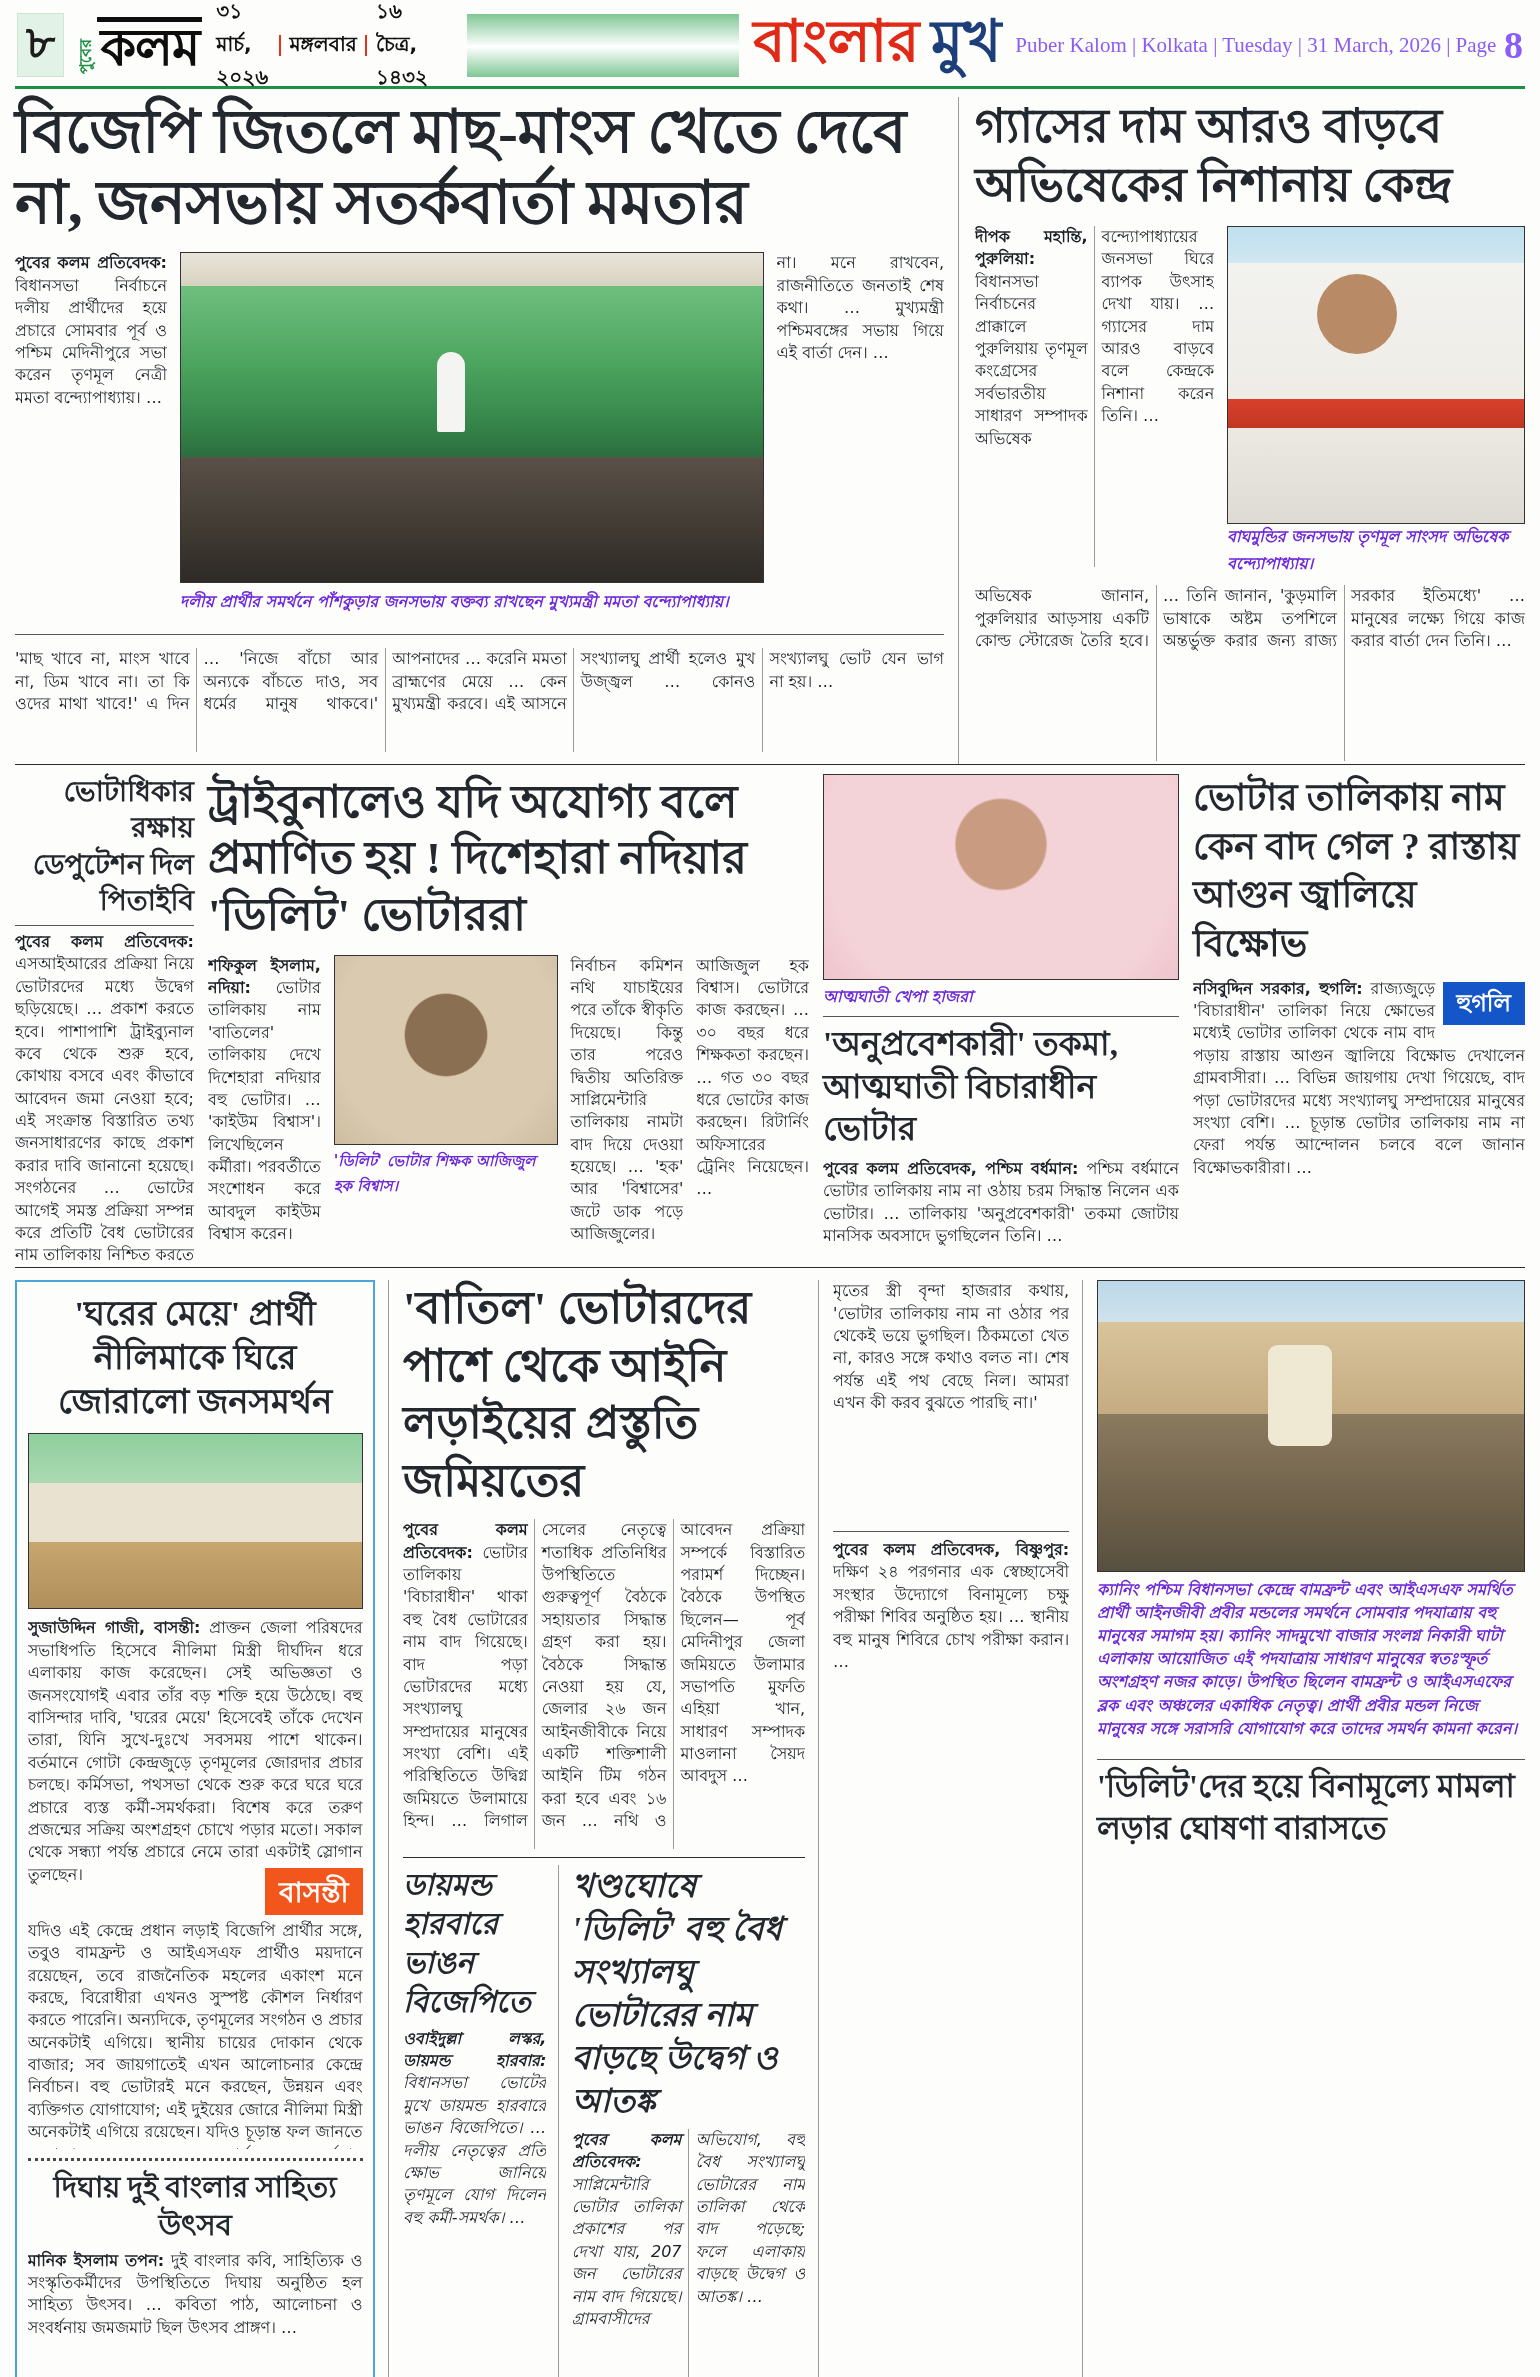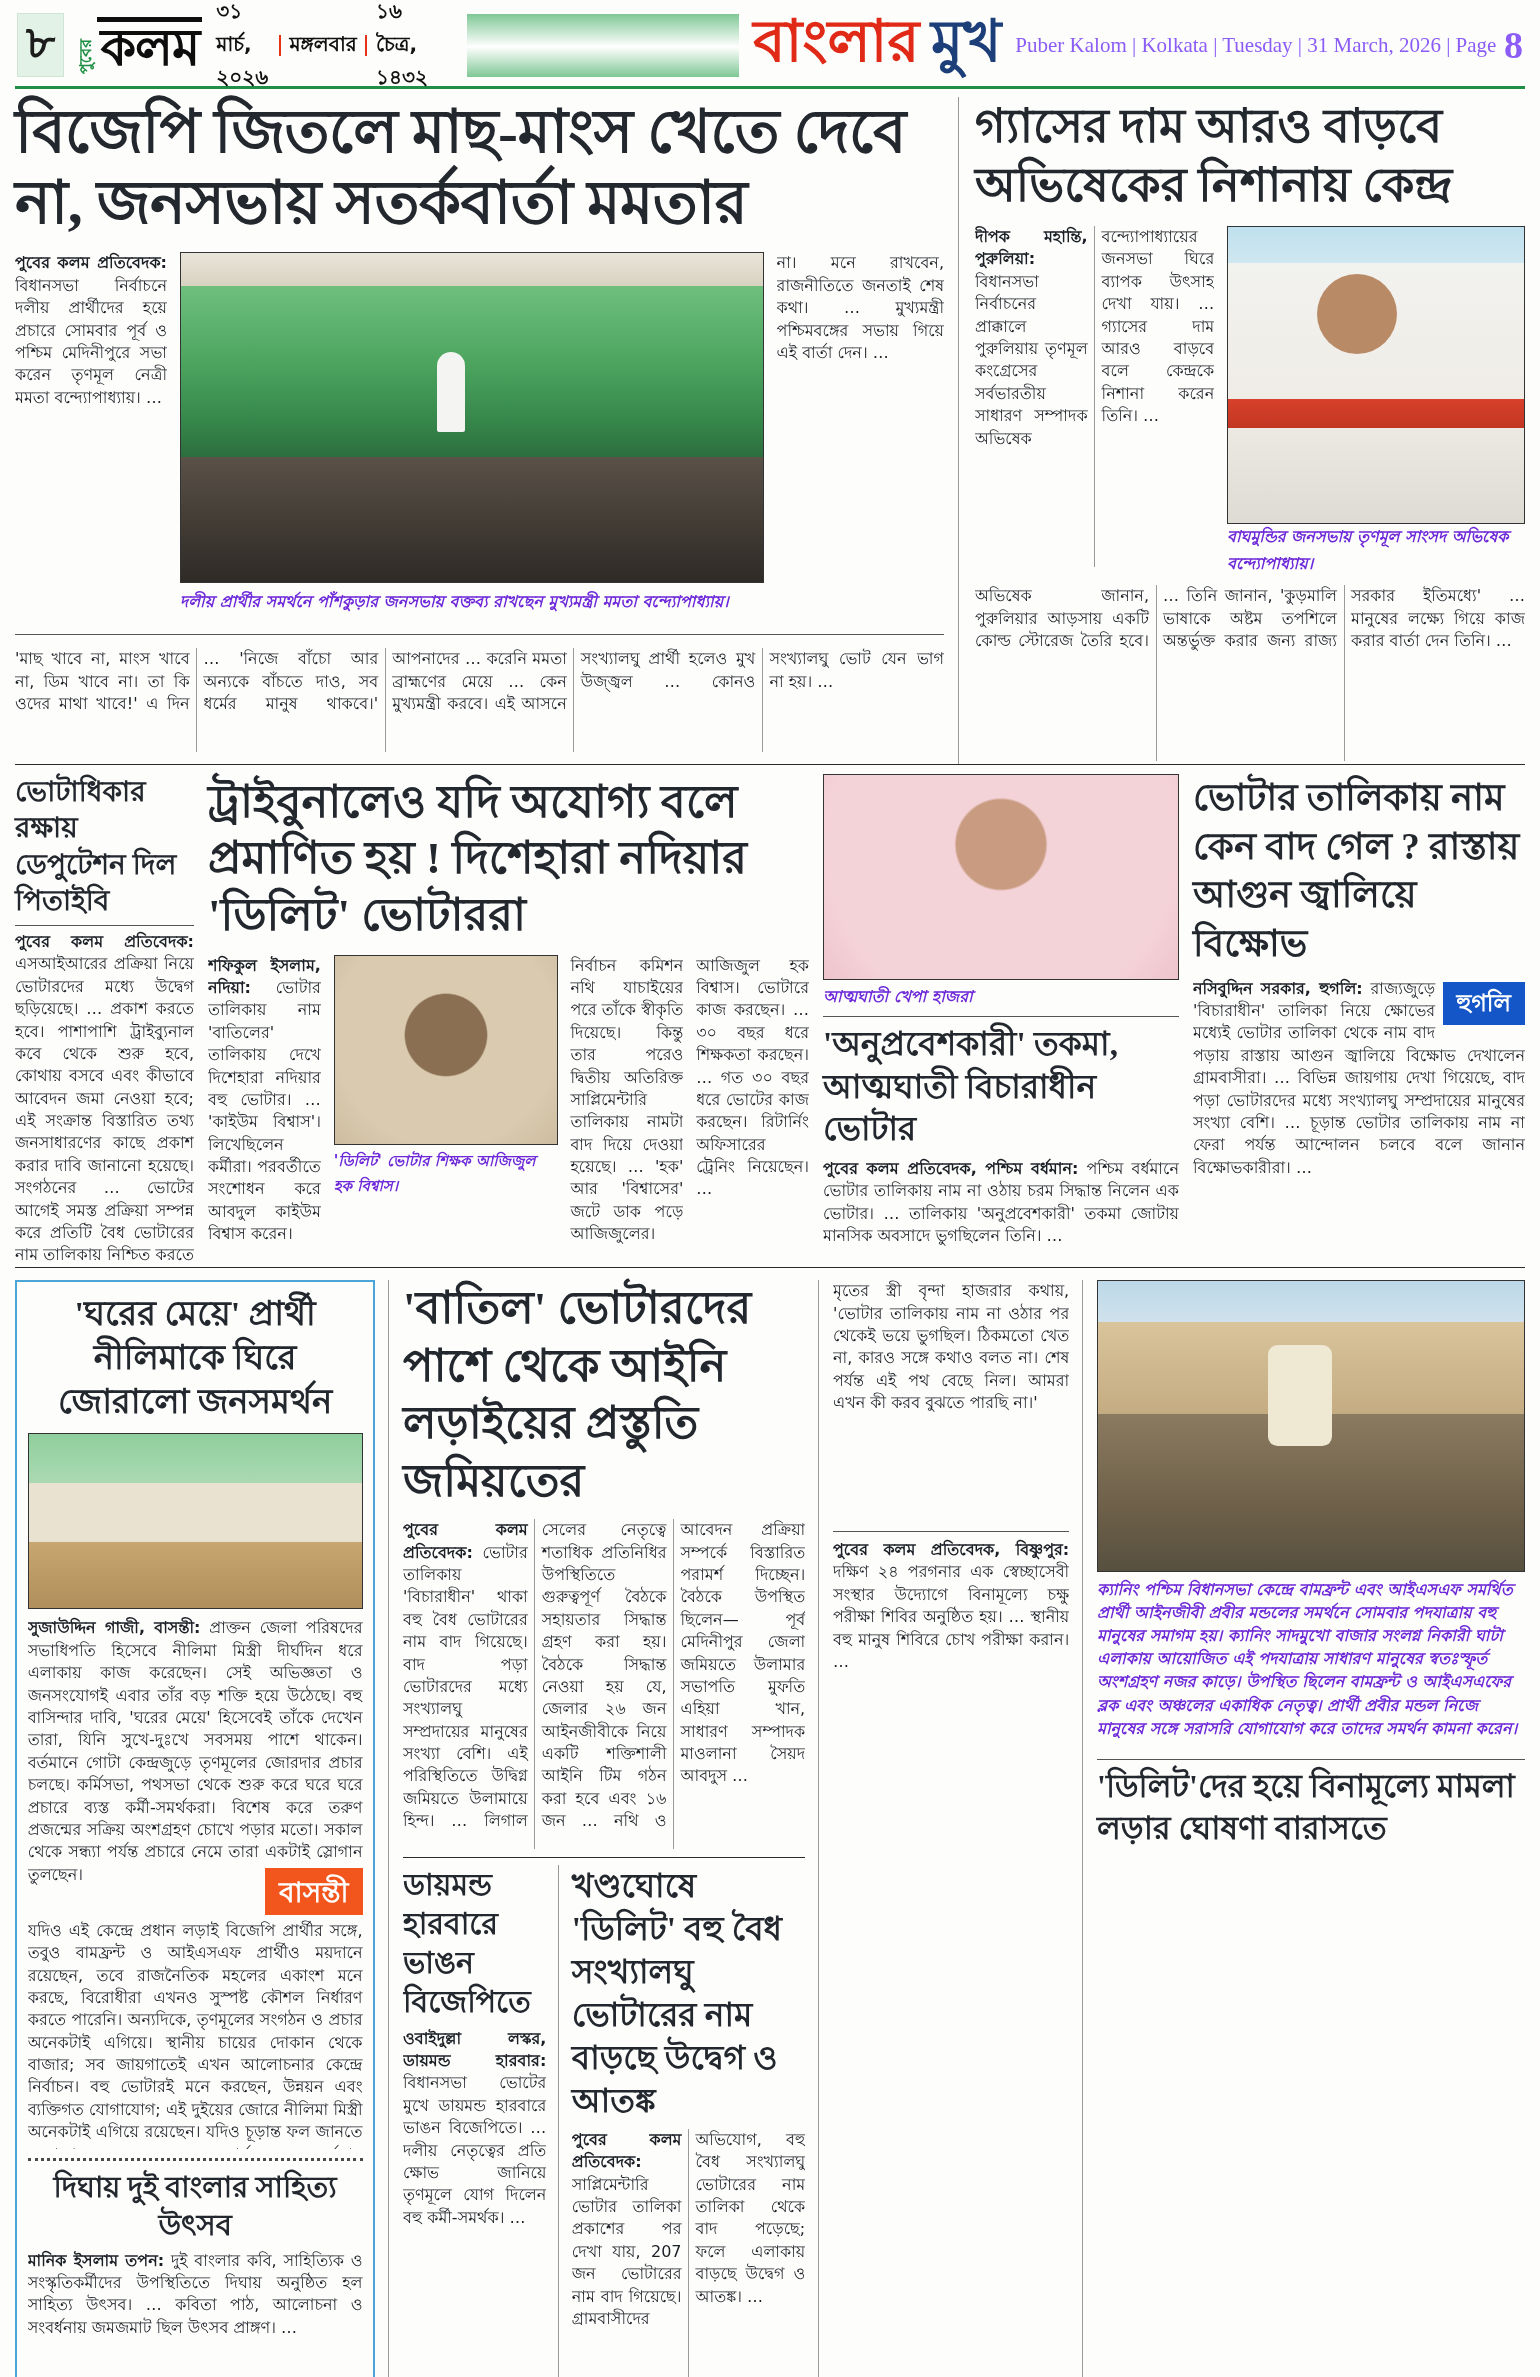--- a/index.html
+++ b/index.html
@@ -61,21 +61,21 @@
   .hl-gas{font-size:47px;line-height:1.25;}
   .b1r-mid{display:grid;grid-template-columns:1fr 298px;column-gap:12.8px;margin-top:11.7px;}
   .photo-gas{height:298px;background:
       linear-gradient(180deg,#bfe0ee 0%,#cfe7f0 12%,#f2f2ef 12%,#efece6 58%,#d8402a 58%,#c23722 68%,#ece9e3 68%,#dedbd4 100%);}
   .photo-gas::after{content:"";position:absolute;left:30%;top:16%;width:80px;height:80px;border-radius:50%;background:#b98a66;}
   .gas-side{height:341px;overflow:hidden;}
   .b1r-bottom{margin-top:7.5px;height:176px;}
 
   
   .band2{display:grid;grid-template-columns:179px 601px 356px 1fr;column-gap:14px;height:503px;border-top:1.6px solid #2b2b2b;padding-top:8.5px;}
-  .hl-vot{font-size:28px;text-align:left;line-height:1.3;}
+  .hl-vot{font-size:28px;text-align:right;line-height:1.3;}
   .hl-trib{font-size:45px;line-height:1.26;}
   .trib-grid{display:grid;grid-template-columns:1fr 224px 1fr 1fr;column-gap:12.8px;margin-top:10.7px;height:320px;}
   .photo-aziz{height:190px;background:radial-gradient(circle at 50% 42%,#8a6f52 0 26%,#d9cab0 27% 72%,#cdbc9f 100%);}
   .cap-aziz{margin-top:4.3px;font-size:15px;}
   .photo-khepa{height:206px;background:radial-gradient(circle at 50% 34%,#c99c82 0 20%,#f4d3d8 21% 78%,#eec4cb 100%);}
   .hl-suicide{font-size:33px;line-height:1.3;margin-top:4.3px;}
   .hl-hooghly{font-size:37px;line-height:1.32;}
   .tag{display:inline-block;color:#fff;font-weight:bold;padding:5.3px 14px;margin:4.3px 0 4.3px 7.5px;float:right;}
   .tag-hooghly{background:var(--tag-blue);font-size:23.4px;}
   .tag-basanti{background:var(--tag-orange);font-size:28px;}
@@ -83,21 +83,21 @@
   
   .band3{display:grid;grid-template-columns:374px 416px 250px 1fr;column-gap:14px;height:1088px;border-top:1.6px solid #2b2b2b;padding-top:12px;}
   .band3>div{border-right:0.5px solid var(--colrule);padding-right:12.8px;}
   .band3>div:last-child{border-right:none;padding-right:0;}
   .bluebox{border:2.7px solid var(--box-blue);padding:9.6px 10.7px;height:100%;display:flex;flex-direction:column;}
   .hl-nilima{font-size:34px;text-align:center;line-height:1.3;}
   .photo-nilima{height:176px;margin:8.5px 0;background:linear-gradient(180deg,#8fcf9d 0%,#abd9b2 28%,#e9e2d1 28% 62%,#c8a66f 62%,#b08f5c 100%);}
   .dotted{border-top:3.2px dotted #4a4a4a;margin:9.6px 0 7.5px 0;}
   .hl-digha{font-size:29px;text-align:center;line-height:1.3;}
   .hl-jamiat{font-size:45px;line-height:1.28;}
-  .b3b-bottom{display:grid;grid-template-columns:156px 1fr;column-gap:12.8px;margin-top:7.5px;border-top:1.6px solid #2b2b2b;padding-top:7.5px;height:479px;}
+  .b3b-bottom{display:grid;grid-template-columns:156px 1fr;column-gap:12.8px;margin-top:7.5px;border-top:1.6px solid #2b2b2b;padding-top:7.5px;height:479px;font-style:italic;}
   .b3b-bottom .dcol{border-right:0.5px solid var(--colrule);padding-right:11.7px;overflow:hidden;}
   .hl-diamond{font-size:30px;line-height:1.3;}
   .hl-khanda{font-size:33px;line-height:1.3;}
   .hl-eye{font-size:34px;text-align:center;line-height:1.3;}
   .hl-barasat{font-size:32px;line-height:1.32;}
   .photo-canning{height:292px;background:linear-gradient(180deg,#bcd8e8 0%,#cfe2ec 14%,#d9c49b 14%,#c4ab82 46%,#8a7a60 46%,#6e6049 78%,#57503f 100%);}
   .photo-canning::after{content:"";position:absolute;left:40%;top:22%;width:64px;height:101px;background:#efe8d2;border-radius:9.6px;}
   .cap-canning{margin-top:5.3px;line-height:1.45;}
 </style>
 </head>

